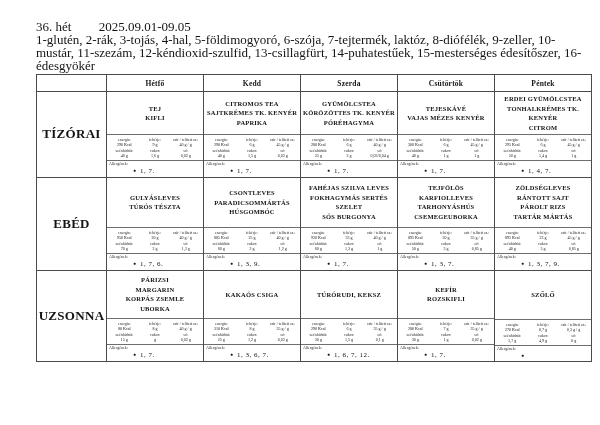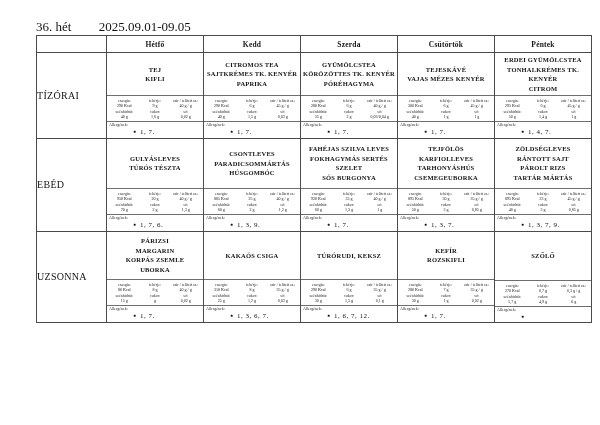--- a/index.html
+++ b/index.html
@@ -25,21 +25,21 @@
   table.menu col.c-label{width:70px;}
   table.menu col.c-day{width:97px;}
   table.menu th, table.menu td{
     border:1px solid #4a4a4a;padding:0;vertical-align:middle;
   }
   th.day-h{
     font-size:7.5px;font-weight:bold;text-align:center;height:16px;
     letter-spacing:.2px;
   }
   td.meal-label{
-    font-size:10px;font-weight:normal;text-align:left;
+    font-size:13px;font-weight:bold;text-align:center;
     letter-spacing:.3px;
   }
   tr.meal-row-0 td{height:76px;}
   tr.meal-row-1 td{height:92px;}
   tr.meal-row-2 td{height:90px;}
 
   td.menu-cell{vertical-align:top;}
   .cellwrap{display:flex;flex-direction:column;height:100%;}
 
   .food-title{
@@ -68,20 +68,21 @@
 </head>
 <body>
 
 <div class="page">
 
   <div class="doc-head">
     <div class="week-line">
       <span class="week">36. hét</span>
       <span class="dates">2025.09.01-09.05</span>
     </div>
+    <div class="allergen-list">1-glutén, 2-rák, 3-tojás, 4-hal, 5-földimogyoró, 6-szója, 7-tejtermék, laktóz, 8-diófélék, 9-zeller, 10-mustár, 11-szezám, 12-kéndioxid-szulfid, 13-csillagfürt, 14-puhatestűek, 15-mesterséges édesítőszer, 16-édesgyökér</div>
   </div>
 
   <table class="menu">
     <colgroup>
       <col class="c-label">
         <col class="c-day">
         <col class="c-day">
         <col class="c-day">
         <col class="c-day">
         <col class="c-day">

